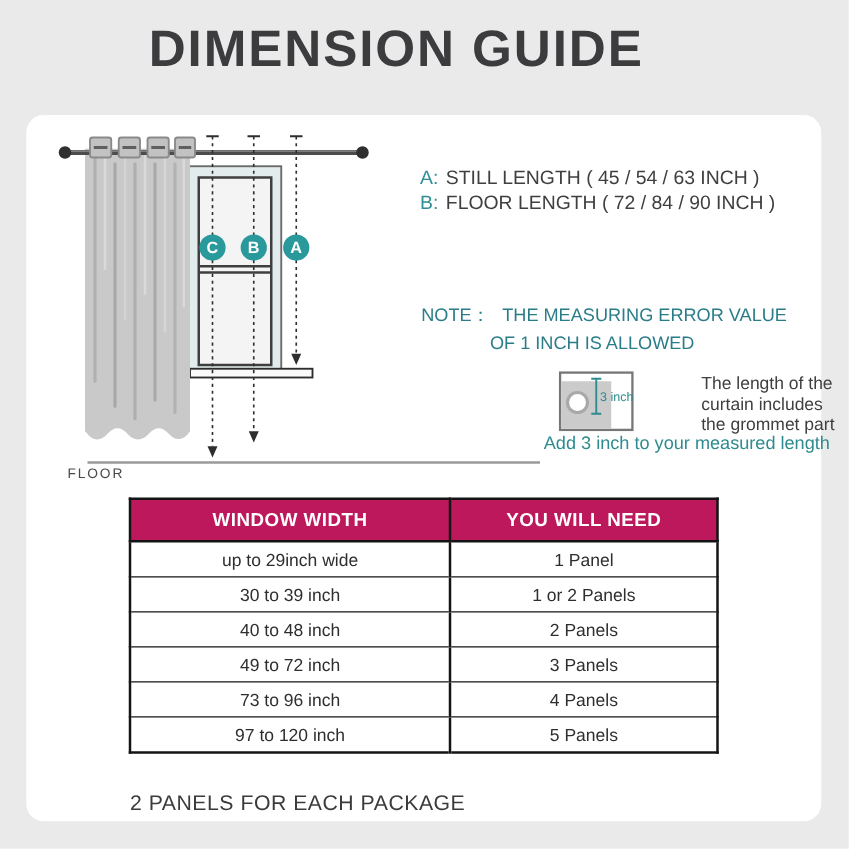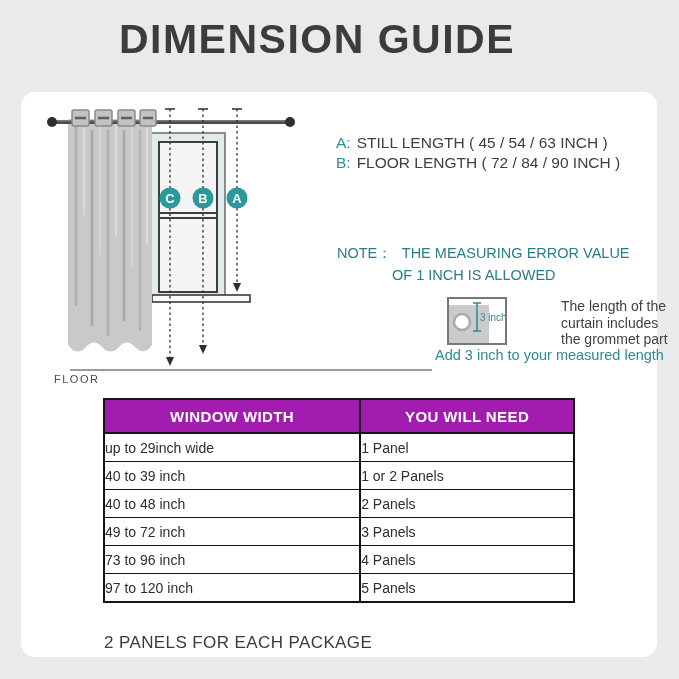--- a/index.html
+++ b/index.html
@@ -23,25 +23,25 @@
   .spec-line{white-space:nowrap;line-height:20px;}
   .spec-prefix{color:#2e8f94;margin-right:6px;}
   .note{position:absolute;left:316px;top:150px;color:#2a7d88;font-size:14.5px;line-height:22px;}
   .note-label{margin-right:10px;}
   .note-line2{margin-left:55px;}
   .grommet-box{position:absolute;left:426px;top:205px;}
   .grommet-desc{position:absolute;left:497px;top:206px;width:115px;font-size:14px;line-height:16.5px;color:#3f3f3f;margin-left:43px;}
   .add-tip{position:absolute;left:414px;top:255px;font-size:14.5px;color:#2e8b8e;white-space:nowrap;}
   .size-table{position:absolute;left:82px;top:306px;width:472px;border-collapse:collapse;table-layout:fixed;}
   .size-table th{
-    background:#a21caf;color:#ffffff;font-size:15px;font-weight:700;height:30px;
+    background:#be185d;color:#ffffff;font-size:15px;font-weight:700;height:30px;
     letter-spacing:.4px;border:2.6px solid #141414;
   }
   .size-table td{
-    height:27px;text-align:left;font-size:14px;color:#2e2e2e;
+    height:27px;text-align:center;font-size:14px;color:#2e2e2e;
     border:1.6px solid #141414;padding:0;
   }
   .size-table td.col-w{border-right:2.6px solid #141414;}
   .size-table{border:2.6px solid #141414;}
   .col-width{width:54.5%;}
   .col-need{width:45.5%;}
   .footer-text{position:absolute;left:83px;top:541px;font-size:17px;color:#3b3b3b;letter-spacing:.4px;}
 </style>
 </head>
 <body>
@@ -160,21 +160,21 @@
         <th>WINDOW WIDTH</th>
         <th>YOU WILL NEED</th>
       </tr>
     </thead>
     <tbody>
       <tr>
         <td class="col-w">up to 29inch wide</td>
         <td>1 Panel</td>
       </tr>
       <tr>
-        <td class="col-w">40 to 39 inch</td>
+        <td class="col-w">30 to 39 inch</td>
         <td>1 or 2 Panels</td>
       </tr>
       <tr>
         <td class="col-w">40 to 48 inch</td>
         <td>2 Panels</td>
       </tr>
       <tr>
         <td class="col-w">49 to 72 inch</td>
         <td>3 Panels</td>
       </tr>

